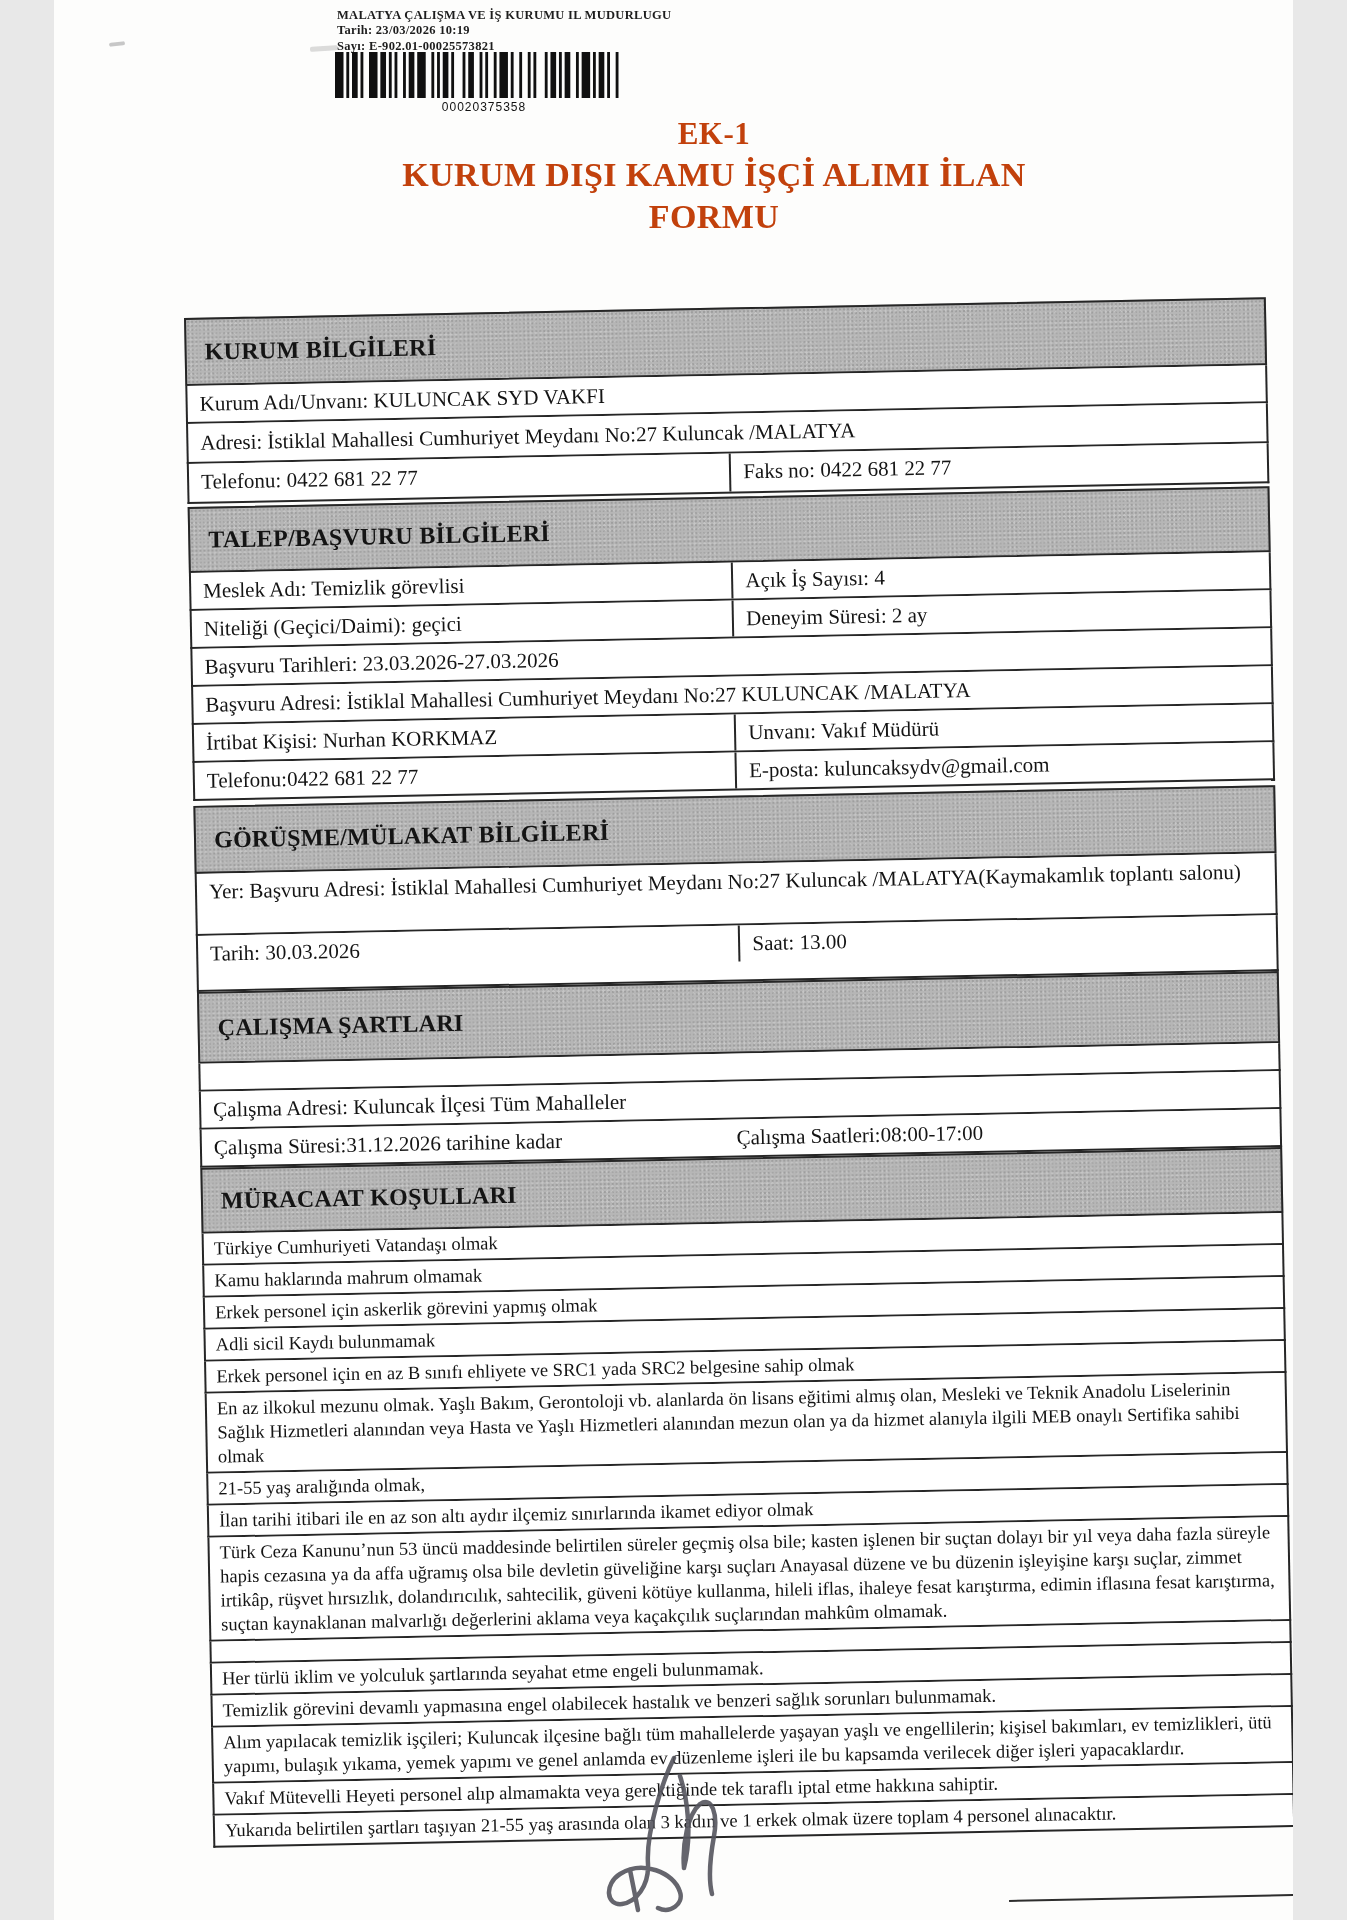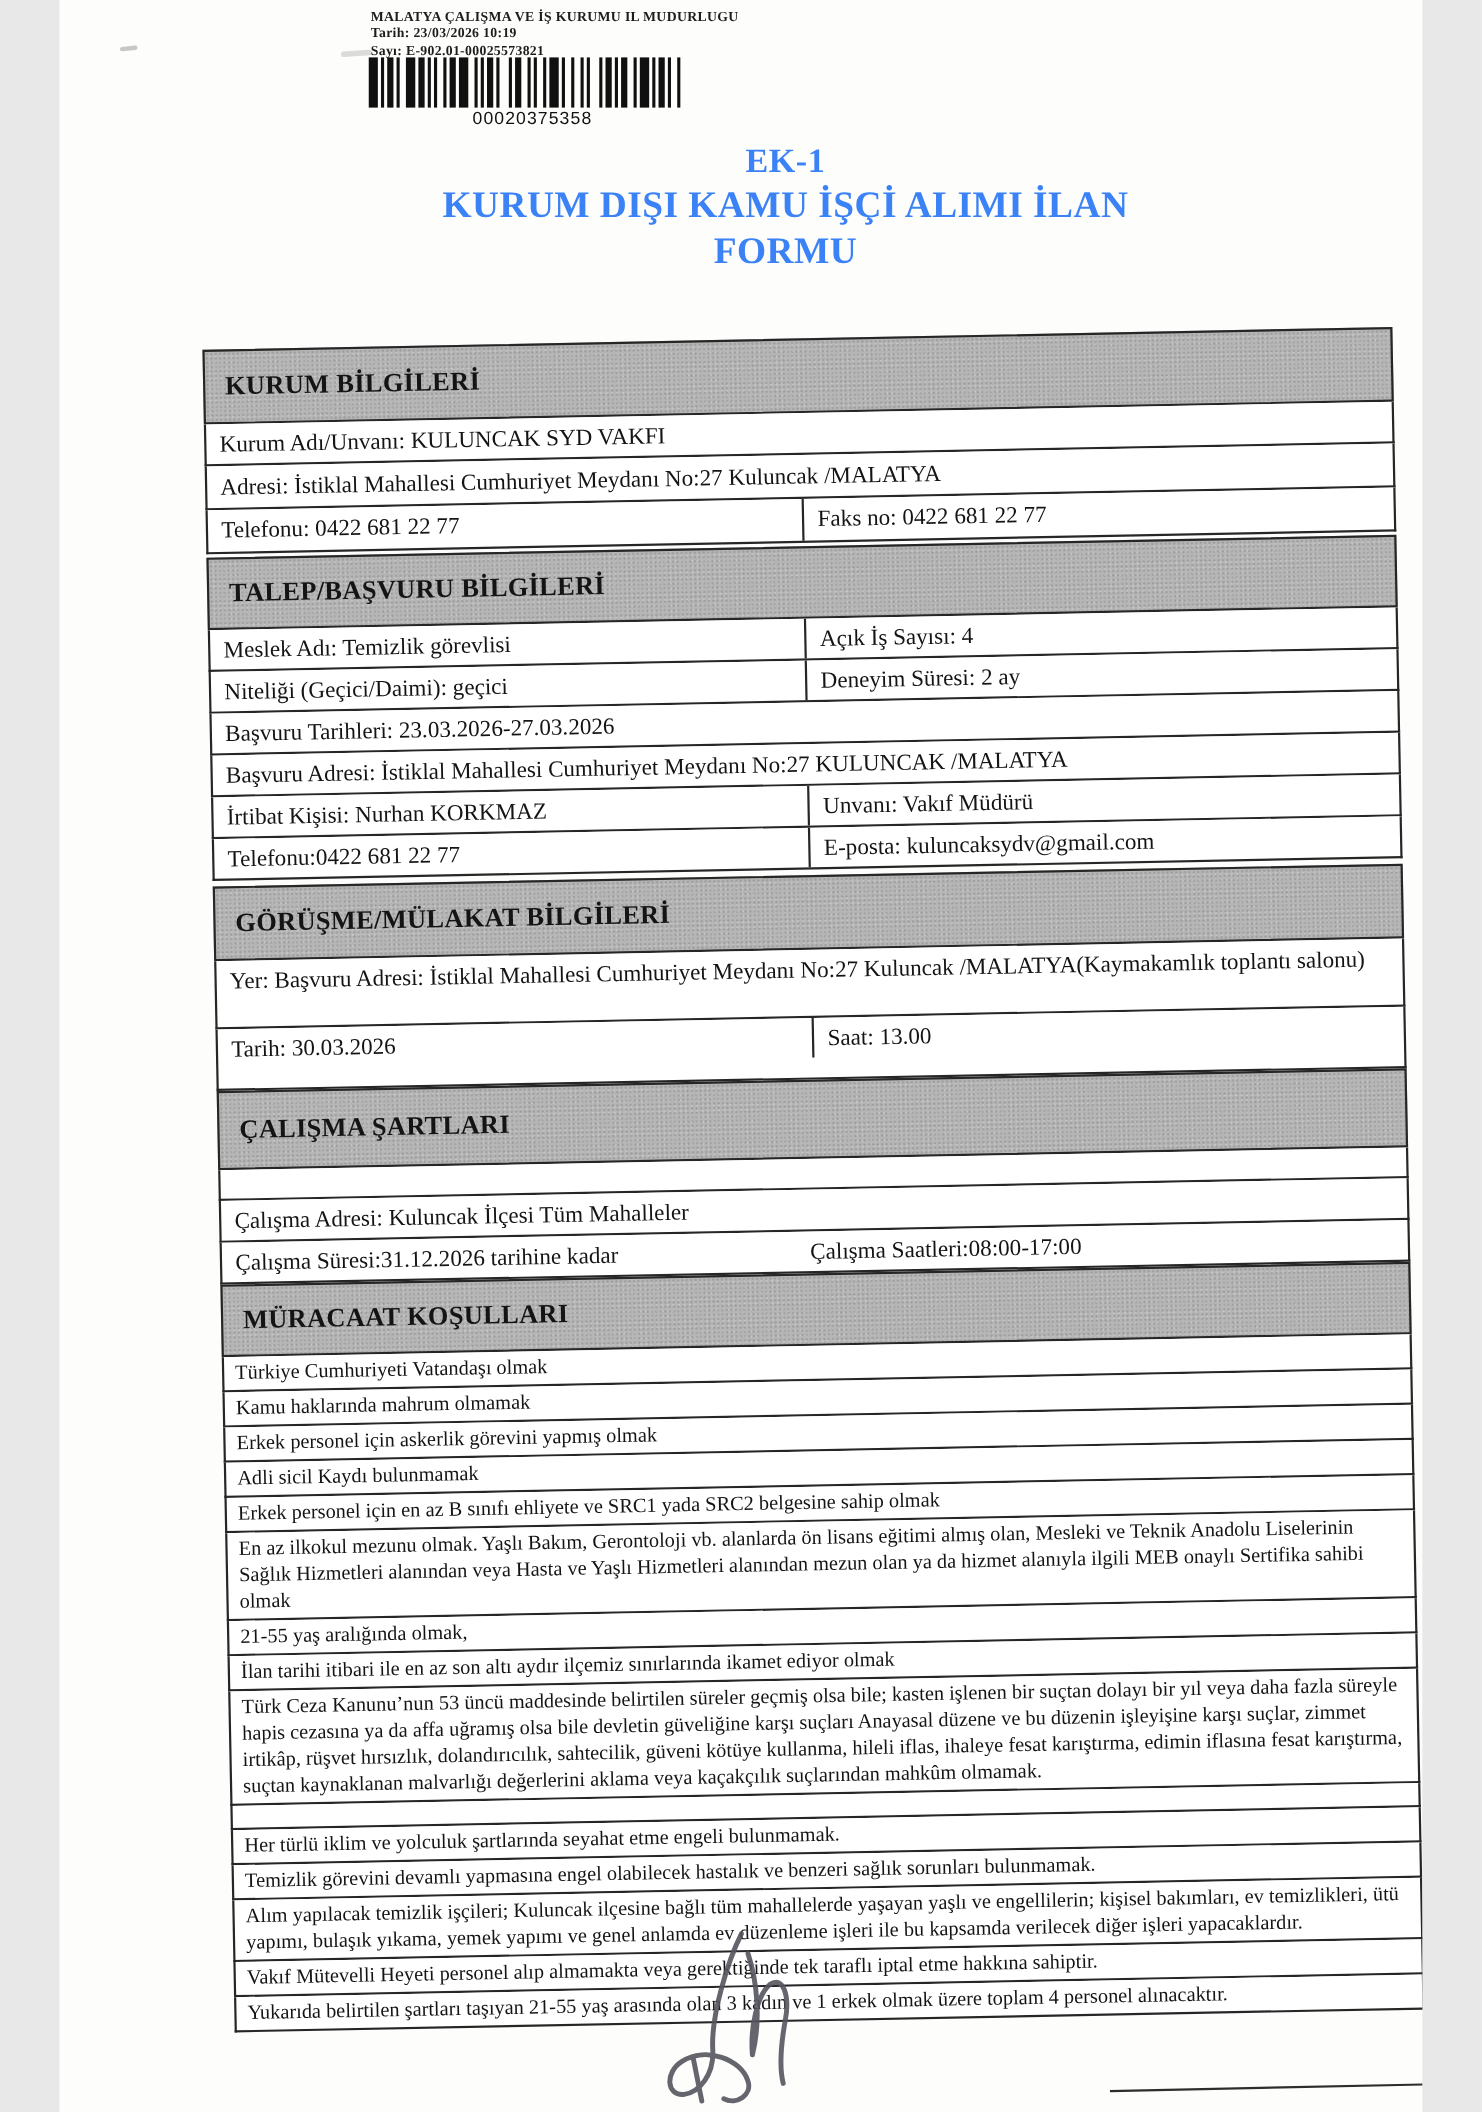--- a/index.html
+++ b/index.html
@@ -13,25 +13,25 @@
   .smudge { position:absolute; background:#9a9a9a; opacity:.55; border-radius:2px; }
   .s1 { left:55px; top:42px; width:16px; height:4px; transform:rotate(-6deg); }
   .s2 { left:256px; top:46px; width:28px; height:5px; transform:rotate(-4deg); opacity:.35; }
 
   
   .letterhead { position:absolute; left:283px; top:8px; font-weight:bold;
     font-size:12.5px; line-height:1.22; color:#1d1d1d; letter-spacing:.3px; }
   .barcode-box { position:absolute; left:281px; top:52px; width:292px; height:46px; }
   .barcode-box svg { width:100%; height:100%; display:block; }
   .barcode-num { position:absolute; left:330px; top:100px; width:200px; text-align:center;
-    font-family:"Liberation Sans", sans-serif; font-size:16px; letter-spacing:1px; color:#111; }
-
-  
-  .title { position:absolute; left:270px; top:128px; width:780px; text-align:center;
-    font-weight:bold; color:#3b82f6; }
+    font-family:"Liberation Sans", sans-serif; font-size:12px; letter-spacing:1px; color:#111; }
+
+  
+  .title { position:absolute; left:270px; top:116px; width:780px; text-align:center;
+    font-weight:bold; color:#c2410c; }
   .title .t1 { font-size:31px; letter-spacing:.5px; }
   .title .t2 { font-size:34px; letter-spacing:.4px; margin-top:4px; }
 
   
   .doc { position:absolute; left:130px; top:318px; width:1082px;
     transform:rotate(-1.1deg); transform-origin:0 0; }
   section { display:block; }
   .hdr {
     border:2px solid var(--border,#262626);
     background-color:var(--header-gray,#b6b6b6);

